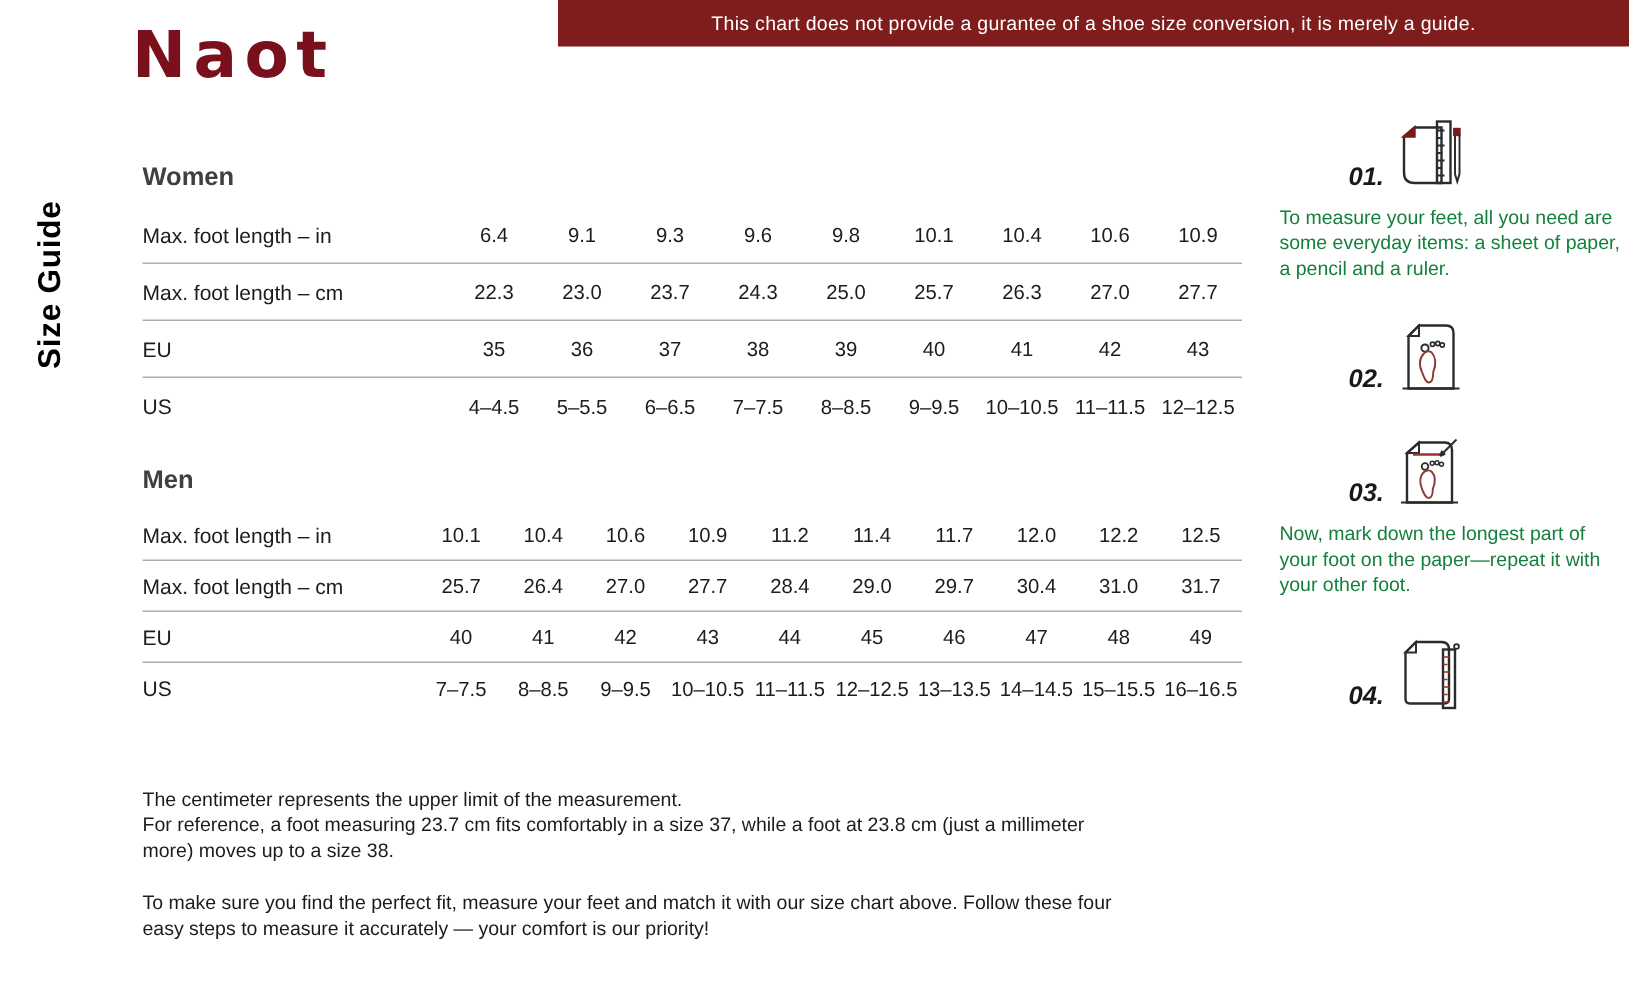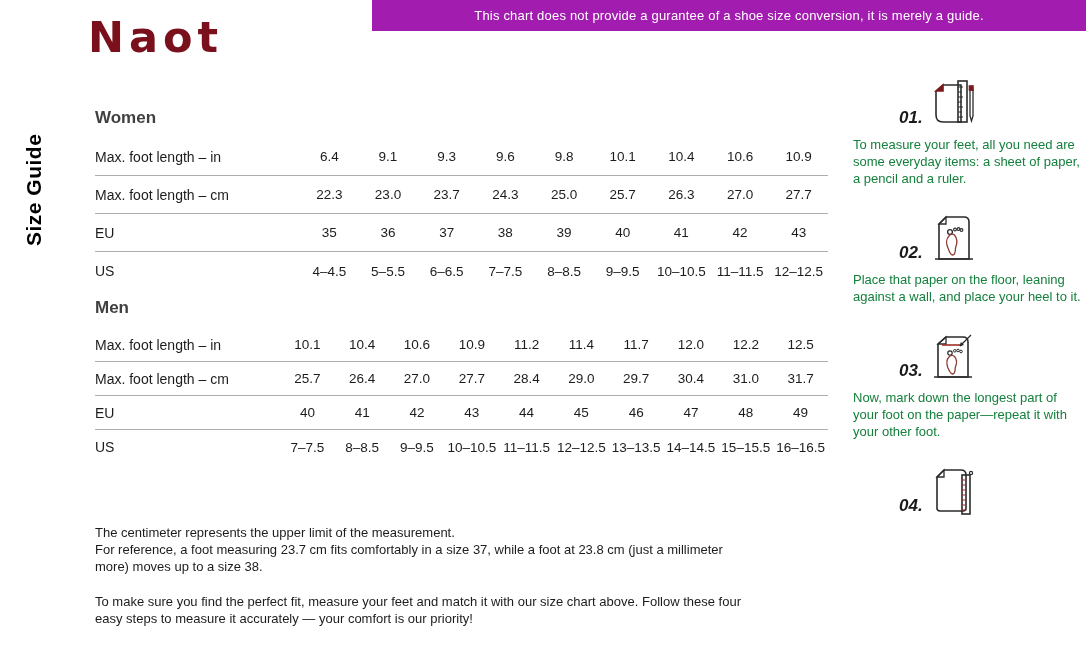--- a/index.html
+++ b/index.html
@@ -17,21 +17,21 @@
           color:#7a101c; letter-spacing:5px; font-family:"DejaVu Sans", sans-serif; }
 
   
   .side-label { position:absolute; left:22px; top:96px; height:150px;
                 writing-mode:vertical-rl; transform:rotate(180deg);
                 font-size:21px; font-weight:bold; letter-spacing:.5px; color:#000; }
 
   
   .main { position:absolute; left:95px; top:108px; width:733px; }
   .table-title { font-size:17px; font-weight:bold; height:22px; margin-bottom:8px; color:#404040; }
-  .table-title.men { margin-top:8px; }
+  .table-title.men { margin-top:20px; }
   .sizetable { width:100%; }
   .trow { display:flex; align-items:center; height:38px; border-bottom:1px solid #adadad; }
   .sizetable[data-table="1"] .trow { height:34px; }
   .trow:last-child { border-bottom:none; }
   .tlabel { width:205px; flex:0 0 auto; font-size:14px; }
   .sizetable[data-table="1"] .tlabel { width:185px; }
   .tcell { flex:1 1 0; text-align:center; font-size:13.5px; white-space:nowrap; }
 
   
   .notes { position:absolute; left:95px; top:524px; width:658px; font-size:13px; line-height:17px; }
@@ -41,21 +41,21 @@
   .steps { position:absolute; left:853px; top:78px; width:232px; }
   .step { margin-bottom:26px; }
   .step-head { display:flex; align-items:flex-end; gap:7px; padding-left:46px; height:50px;font-style:italic; }
   .step-num { font-size:17px; font-weight:bold; color:#1a1a1a; }
   .step-icon { width:46px; height:50px; flex:0 0 auto; }
   .step-text { margin-top:8px; font-size:13px; line-height:17px; color:#15803d; }
 </style>
 </head>
 <body>
 
-<div class="banner" style="background: #a21caf;">
+<div class="banner" style="background: #7f1d1d;">
   <span>This chart does not provide a gurantee of a shoe size conversion, it is merely a guide.</span>
 </div>
 
 <div class="logo" style="color: rgb(122, 16, 28);">Naot</div>
 
 <div class="side-label">Size Guide</div>
 
 <div class="main">
   <div class="table-title">Women</div>
   <div class="sizetable" data-table="0">
@@ -198,21 +198,20 @@
         <path d="M16 4 H34 Q39 4 39 9 V46 H9 V11 Z"></path>
         <path d="M9 11 L16 4 L16 11 Z" stroke-width="1.3"></path>
         <path d="M5 46 H43" stroke-width="1.4"></path>
         <circle cx="20" cy="19" r="2.4" stroke-width="1.3"></circle>
         <circle cx="25" cy="16.5" r="1.4" stroke-width="1.1"></circle>
         <circle cx="28.5" cy="16" r="1.4" stroke-width="1.1"></circle>
         <circle cx="31.5" cy="17" r="1.4" stroke-width="1.1"></circle>
         <path d="M19 23 C16 26 16 31 18 35 C19.5 39 20.5 42 22.5 42 C24.5 42 25.5 39 25.5 35 C27.5 30 27 25 24.5 22 C23 20.5 20.5 21 19 23 Z" stroke="#8a3b34" stroke-width="1.3"></path>
       </svg>
     </div>
-    <div class="step-text">Place that paper on the floor, leaning against a wall, and place your heel to it.</div>
   </div>
 
   <div class="step">
     <div class="step-head">
       <span class="step-num">03.</span>
       <svg class="step-icon" viewBox="0 0 46 50" fill="none" stroke="#2b2b2b" stroke-width="1.6">
         <path d="M16 6 H33 Q38 6 38 11 V46 H8 V13 Z"></path>
         <path d="M8 13 L16 6 L16 13 Z" stroke-width="1.3"></path>
         <path d="M4 46 H42" stroke-width="1.4"></path>
         <path d="M12 14 H30" stroke="#a03028" stroke-width="1.6"></path>

